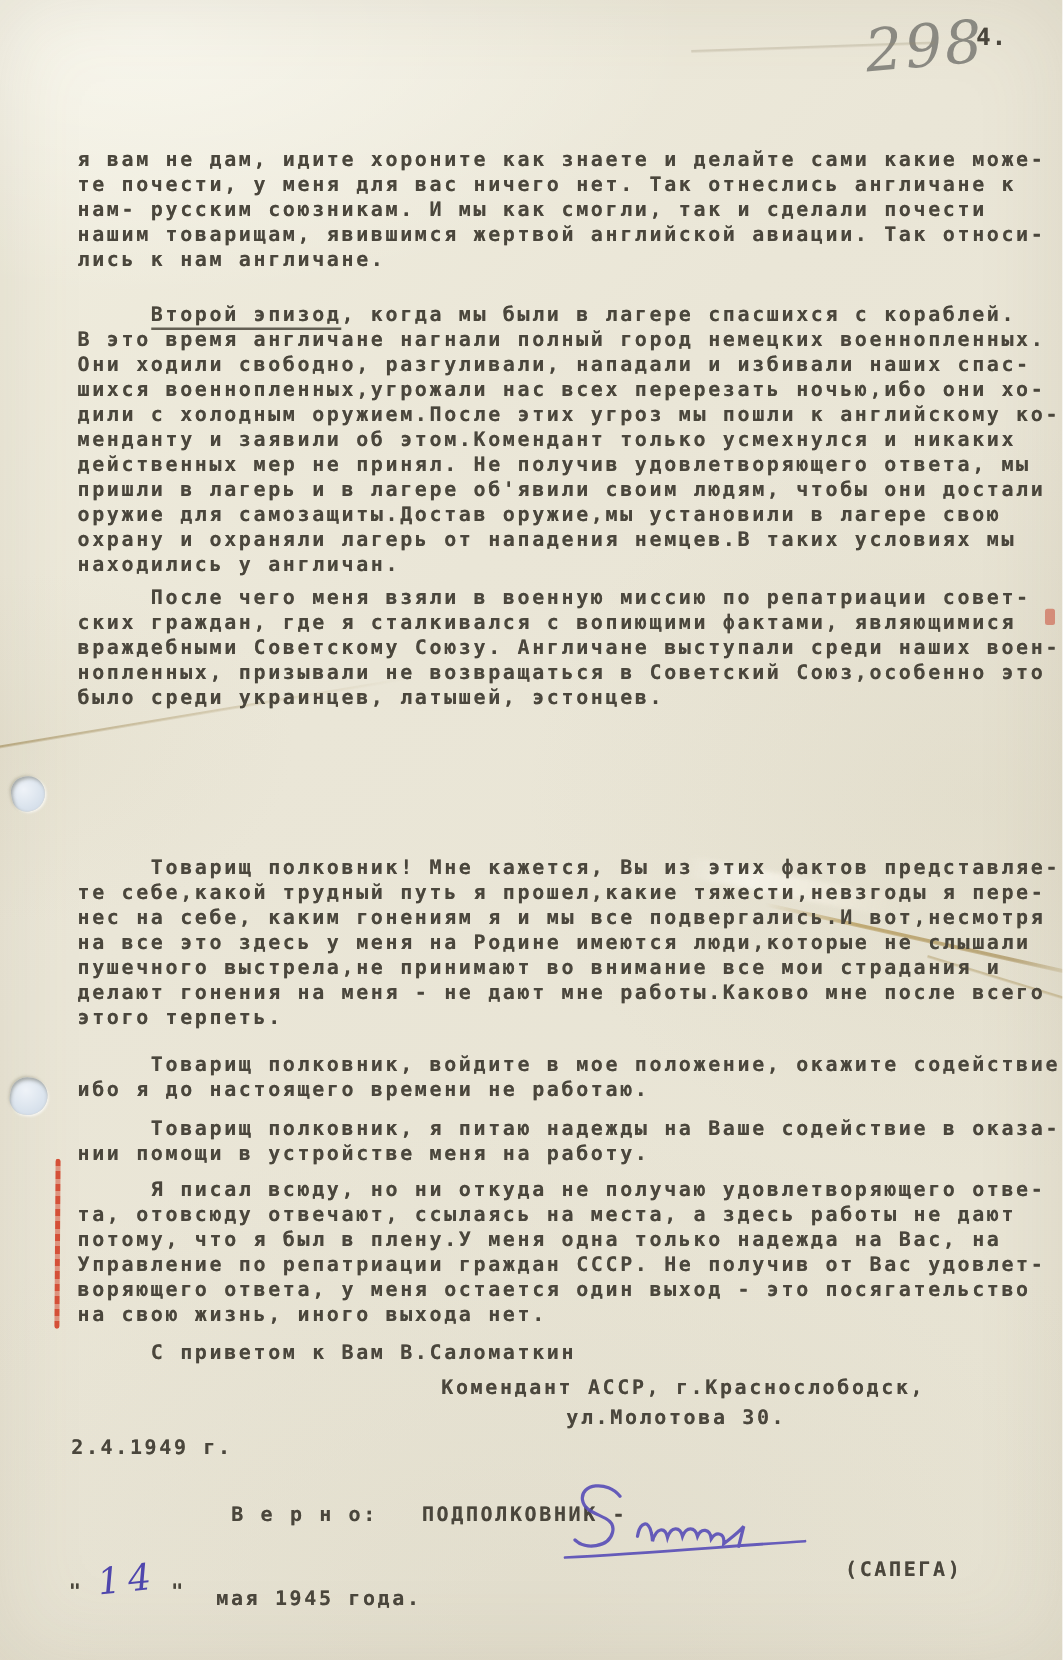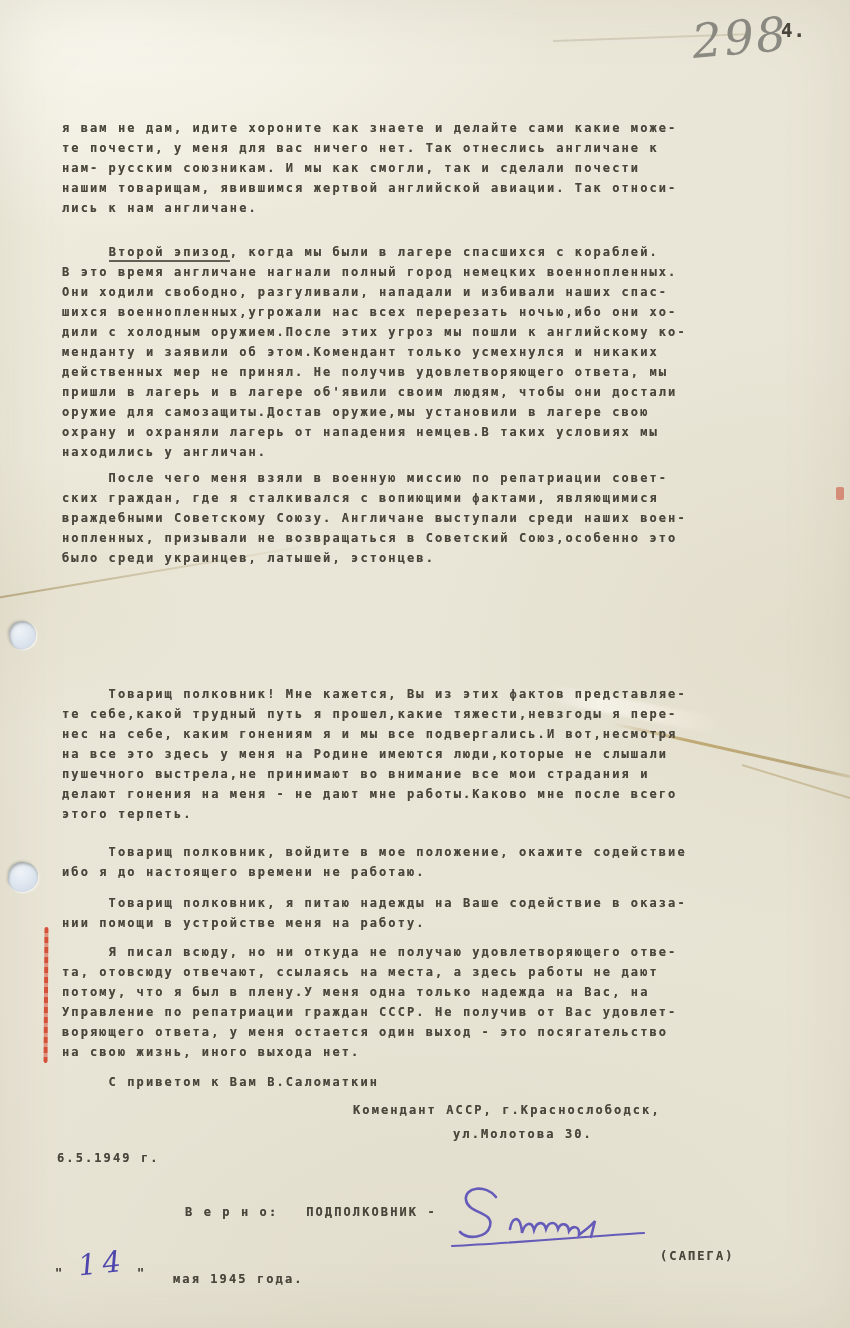--- a/index.html
+++ b/index.html
@@ -11,21 +11,21 @@
       radial-gradient(ellipse 500px 420px at 92% 48%, rgba(205,198,173,.22), transparent 72%),
       radial-gradient(ellipse 750px 520px at 50% 97%, rgba(212,207,188,.30), transparent 75%),
       radial-gradient(ellipse 300px 200px at 3% 45%, rgba(216,210,188,.25), transparent 70%),
       linear-gradient(135deg,#f0edde 0%,#eae6d7 38%,#e7e3d3 100%);
     box-shadow:inset 0 0 70px rgba(120,110,80,.13);
     font-family:"DejaVu Sans Mono",monospace;
   }
   .tw{
     position:absolute;left:62px;
     font-family:"DejaVu Sans Mono",monospace;
-    font-size:12px;line-height:20px;letter-spacing:2.1px;
+    font-size:16px;line-height:20px;letter-spacing:2.1px;
     font-weight:bold;color:#4a463c;white-space:pre;
     text-shadow:0 0 .5px rgba(70,66,56,.55);
   }
   .u{border-bottom:2px solid rgba(74,70,60,.85);padding-bottom:1px;}
   .hw-pencil{
     position:absolute;left:692px;top:10px;
     font-family:"DejaVu Serif",serif;font-style:italic;font-weight:normal;
     font-size:47px;color:rgba(112,112,106,.78);
     transform:rotate(-5deg);letter-spacing:2px;
   }
@@ -116,32 +116,32 @@
   <div class="tw" style="top:942px">     Я писал всюду, но ни откуда не получаю удовлетворяющего отве-
 та, отовсюду отвечают, ссылаясь на места, а здесь работы не дают
 потому, что я был в плену.У меня одна только надежда на Вас, на
 Управление по репатриации граждан СССР. Не получив от Вас удовлет-
 воряющего ответа, у меня остается один выход - это посягательство
 на свою жизнь, иного выхода нет.</div>
 
   <div class="tw" style="top:1072px">     С приветом к Вам В.Саломаткин</div>
   <div class="tw" style="left:353px;top:1100px">Комендант АССР, г.Краснослободск,</div>
   <div class="tw" style="left:453px;top:1124px">ул.Молотова 30.</div>
-  <div class="tw" style="left:57px;top:1148px">6.5.1949 г.</div>
+  <div class="tw" style="left:57px;top:1148px">2.4.1949 г.</div>
 
   <div class="tw" style="left:185px;top:1202px">В е р н о:   ПОДПОЛКОВНИК - </div>
 
   <svg class="sig-svg" viewBox="0 0 214 74">
     <g fill="none" stroke="#5b50b8" stroke-width="2.6" stroke-linecap="round" opacity="0.92">
       <path d="M52,15 C42,2 20,5 22,18 C24,32 50,29 46,44 C43,56 24,58 16,50"></path>
       <path d="M66,47 c2,-12 9,-13 11,-3 c1,4 1,6 1,7 c3,-11 10,-12 12,-3 c3,-9 10,-9 12,-1 c3,-8 10,-8 12,0 c3,-7 10,-6 11,2 c4,-6 11,-5 10,4 c5,-4 12,-9 16,-14 l-4,16"></path>
       <path d="M8,64 C70,61 150,54 200,51" stroke-width="2.2"></path>
     </g>
   </svg>
 
-  <div class="tw" style="left:660px;top:1246px">(САПЕГА)</div>
+  <div class="tw" style="left:676px;top:1246px">(САПЕГА)</div>
 
   <div class="tw" style="left:55px;top:1263px">"</div>
   <div class="hw-day">14</div>
   <div class="tw" style="left:137px;top:1263px">"</div>
   <div class="tw" style="left:173px;top:1269px">мая 1945 года.</div>
 
 </div>
 
 </body></html>

